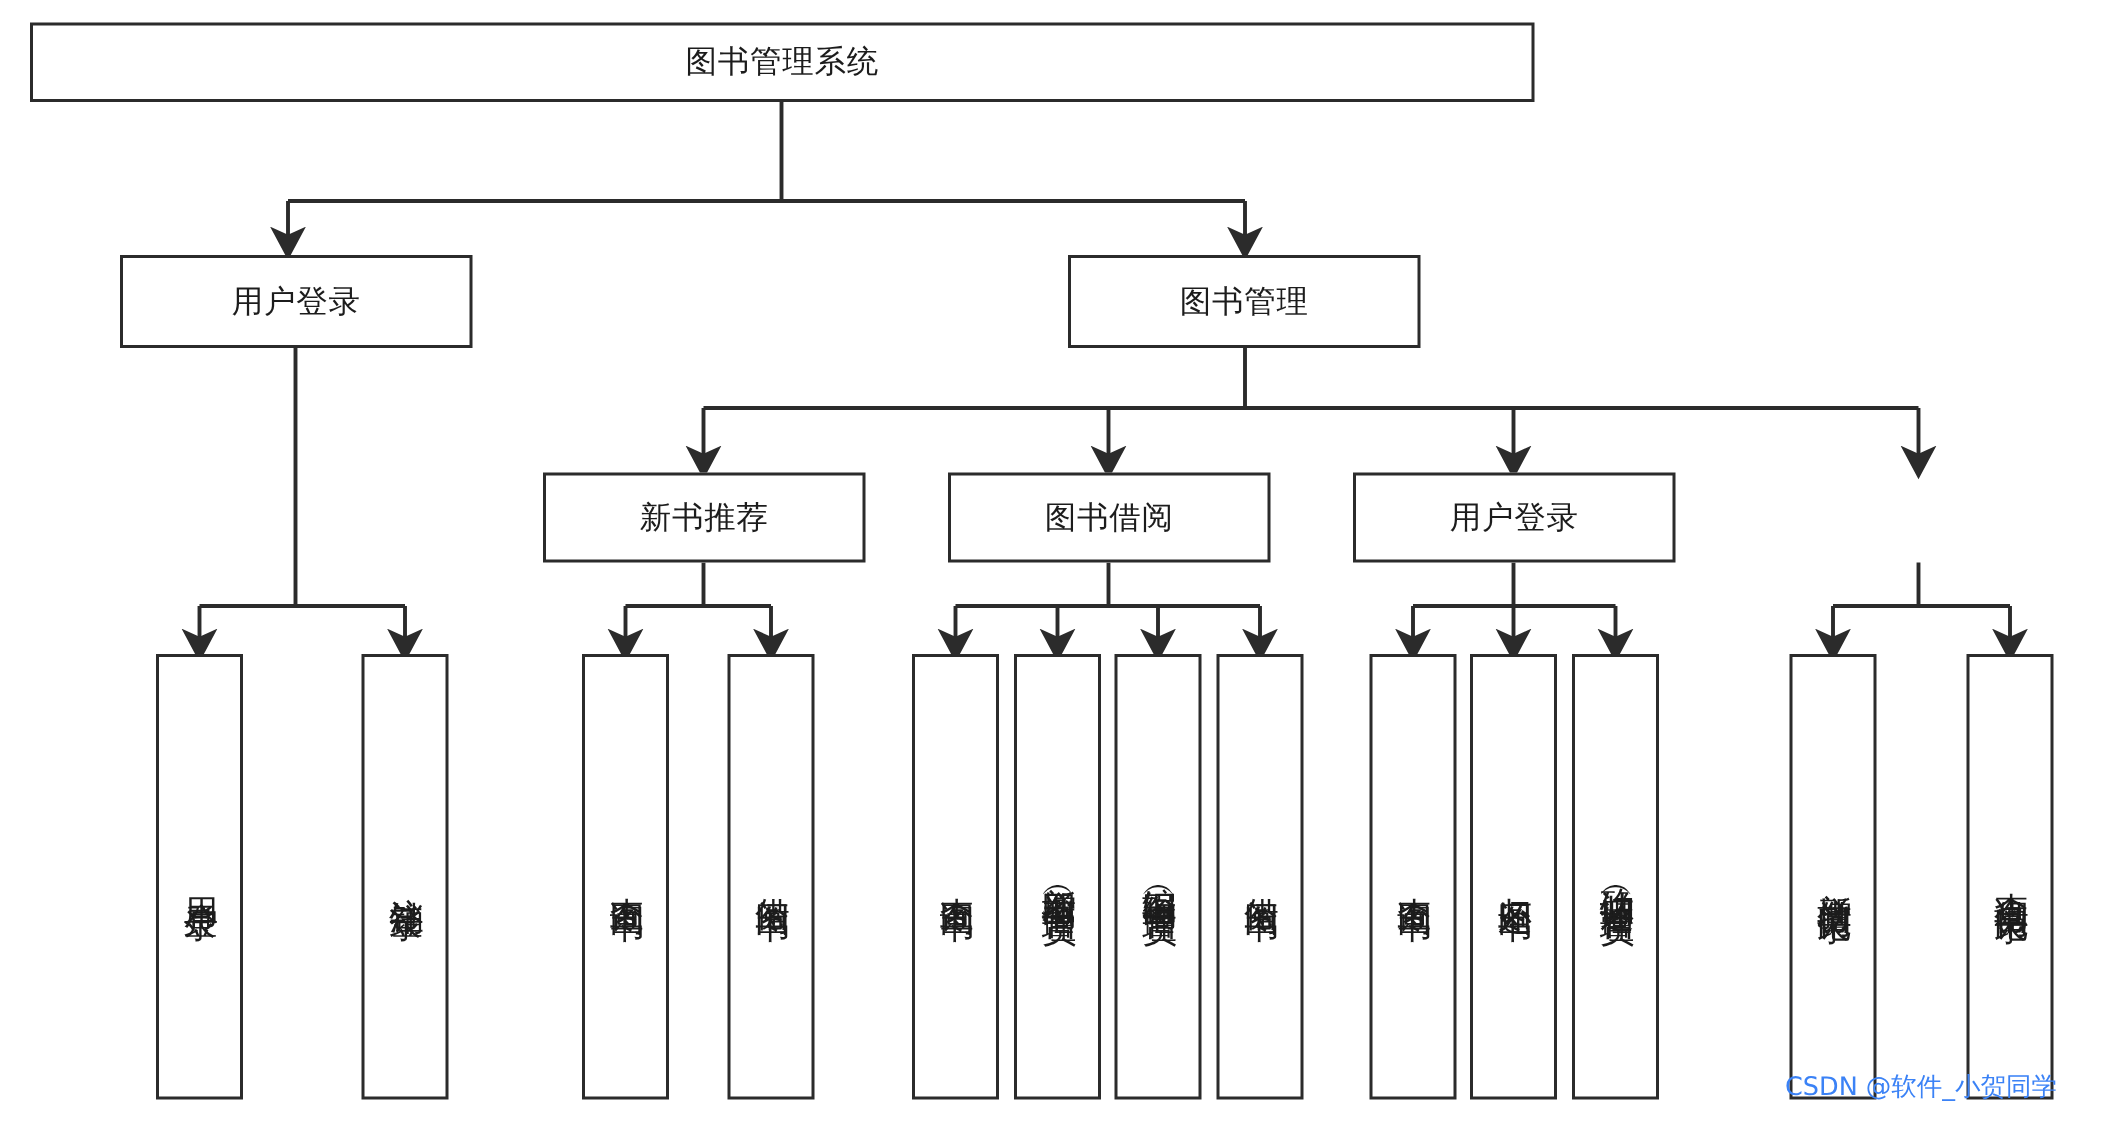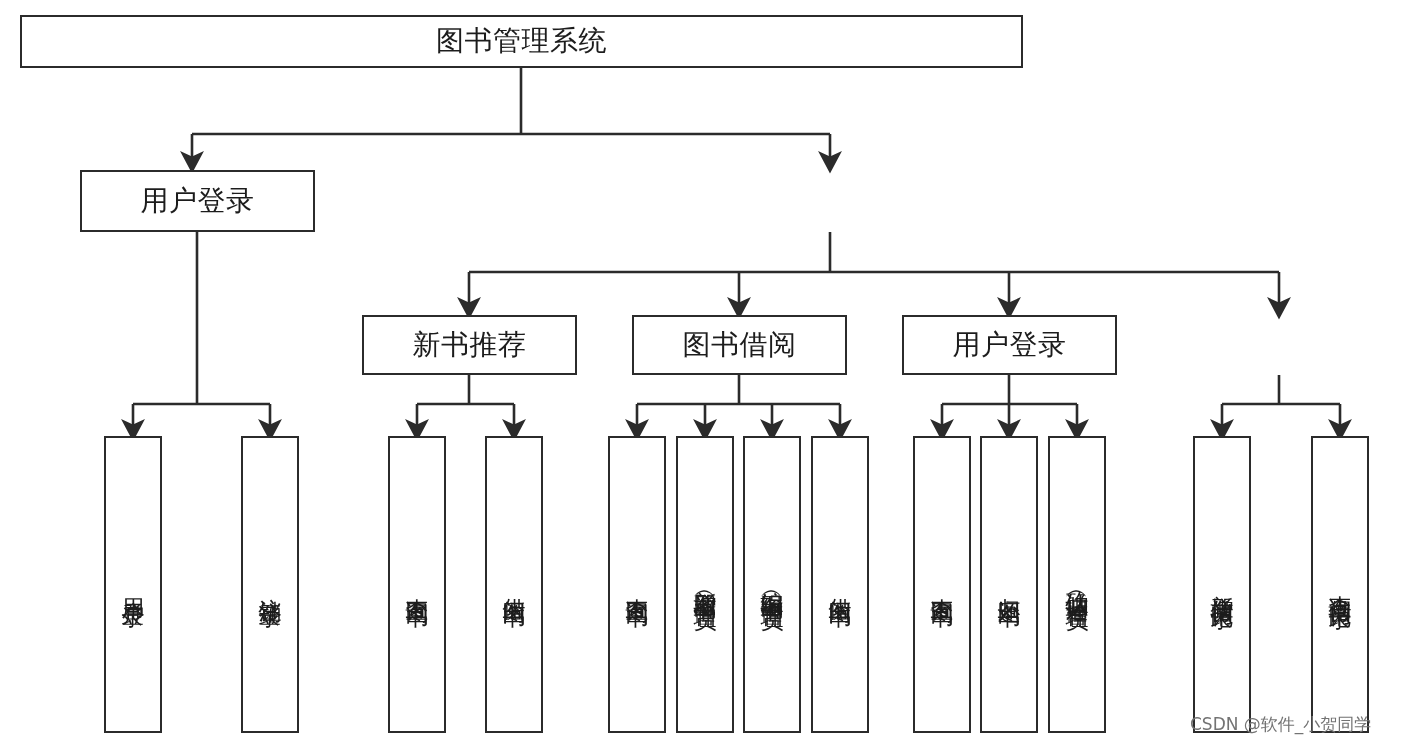--- a/index.html
+++ b/index.html
@@ -35,38 +35,38 @@
     justify-content: center;
     color: #1c1c1c;
   }
   .node .label {
     display: block;
     text-align: center;
     line-height: 1.08;
     letter-spacing: 0.5px;
   }
   .node.horiz .label {
-    font-size: 28px;
+    font-size: 21px;
   }
   .node.vert {
     align-items: center;
     justify-content: center;
   }
   .node.vert .label {
     writing-mode: vertical-rl;
     text-orientation: upright;
     font-size: 23px;
     letter-spacing: 2.5px;
     line-height: 1;
     white-space: nowrap;
   }
   #watermark {
     position: absolute;
     font-size: 17px;
-    color: #737373;
+    color: #3b82f6;
     white-space: nowrap;
     user-select: none;
   }
 </style>
 </head>
 <body>
 
 <div id="canvas">
 
   <svg id="edges" viewBox="0 0 1405 747">
@@ -119,20 +119,23 @@
     </g>
   </svg>
 
   <div class="node horiz" style="left:20px; top:15px; width:1003px; height:53px;">
     <span class="label">图书管理系统</span>
   </div>
 
   <div class="node horiz" style="left:80px; top:170px; width:235px; height:62px;">
     <span class="label">用户登录</span>
   </div>
+  <div class="node horiz" style="left:712px; top:170px; width:235px; height:62px;">
+    <span class="label">图书管理</span>
+  </div>
 
   <div class="node horiz" style="left:632px; top:315px; width:215px; height:60px;">
     <span class="label">图书借阅</span>
   </div>
   <div class="node horiz" style="left:362px; top:315px; width:215px; height:60px;">
     <span class="label">新书推荐</span>
   </div>
   <div class="node horiz" style="left:902px; top:315px; width:215px; height:60px;">
     <span class="label">用户登录</span>
   </div>

